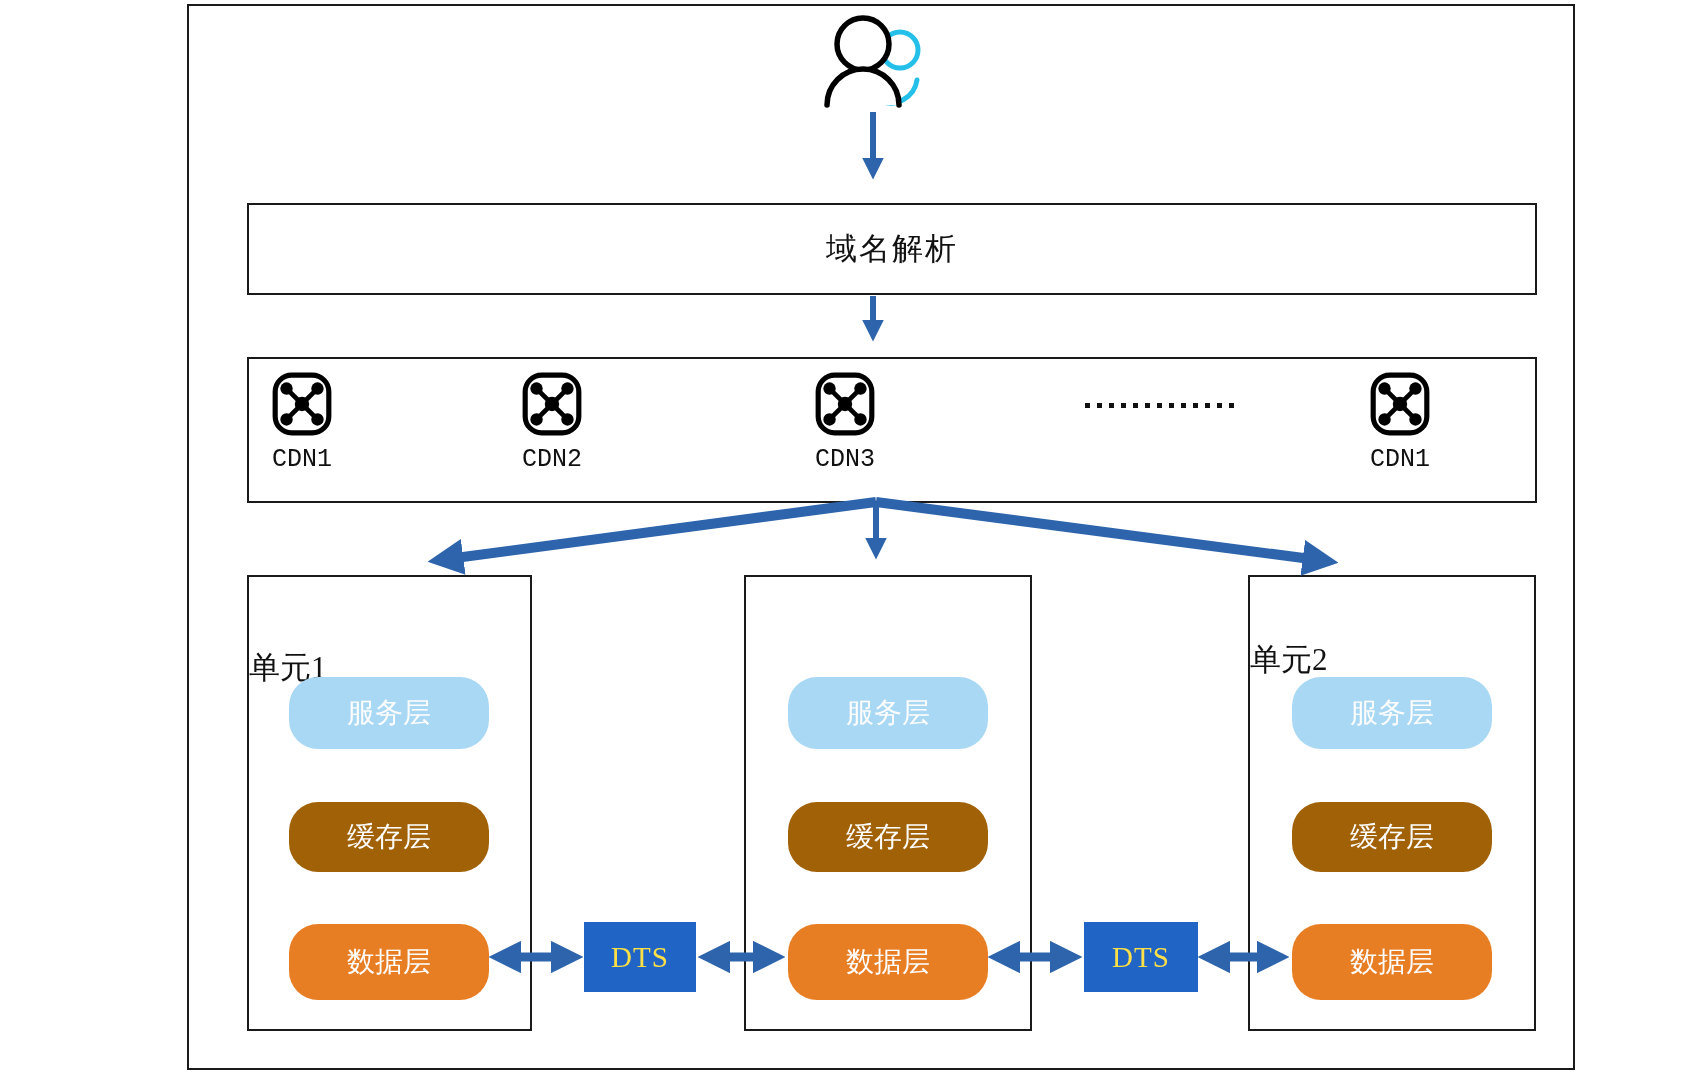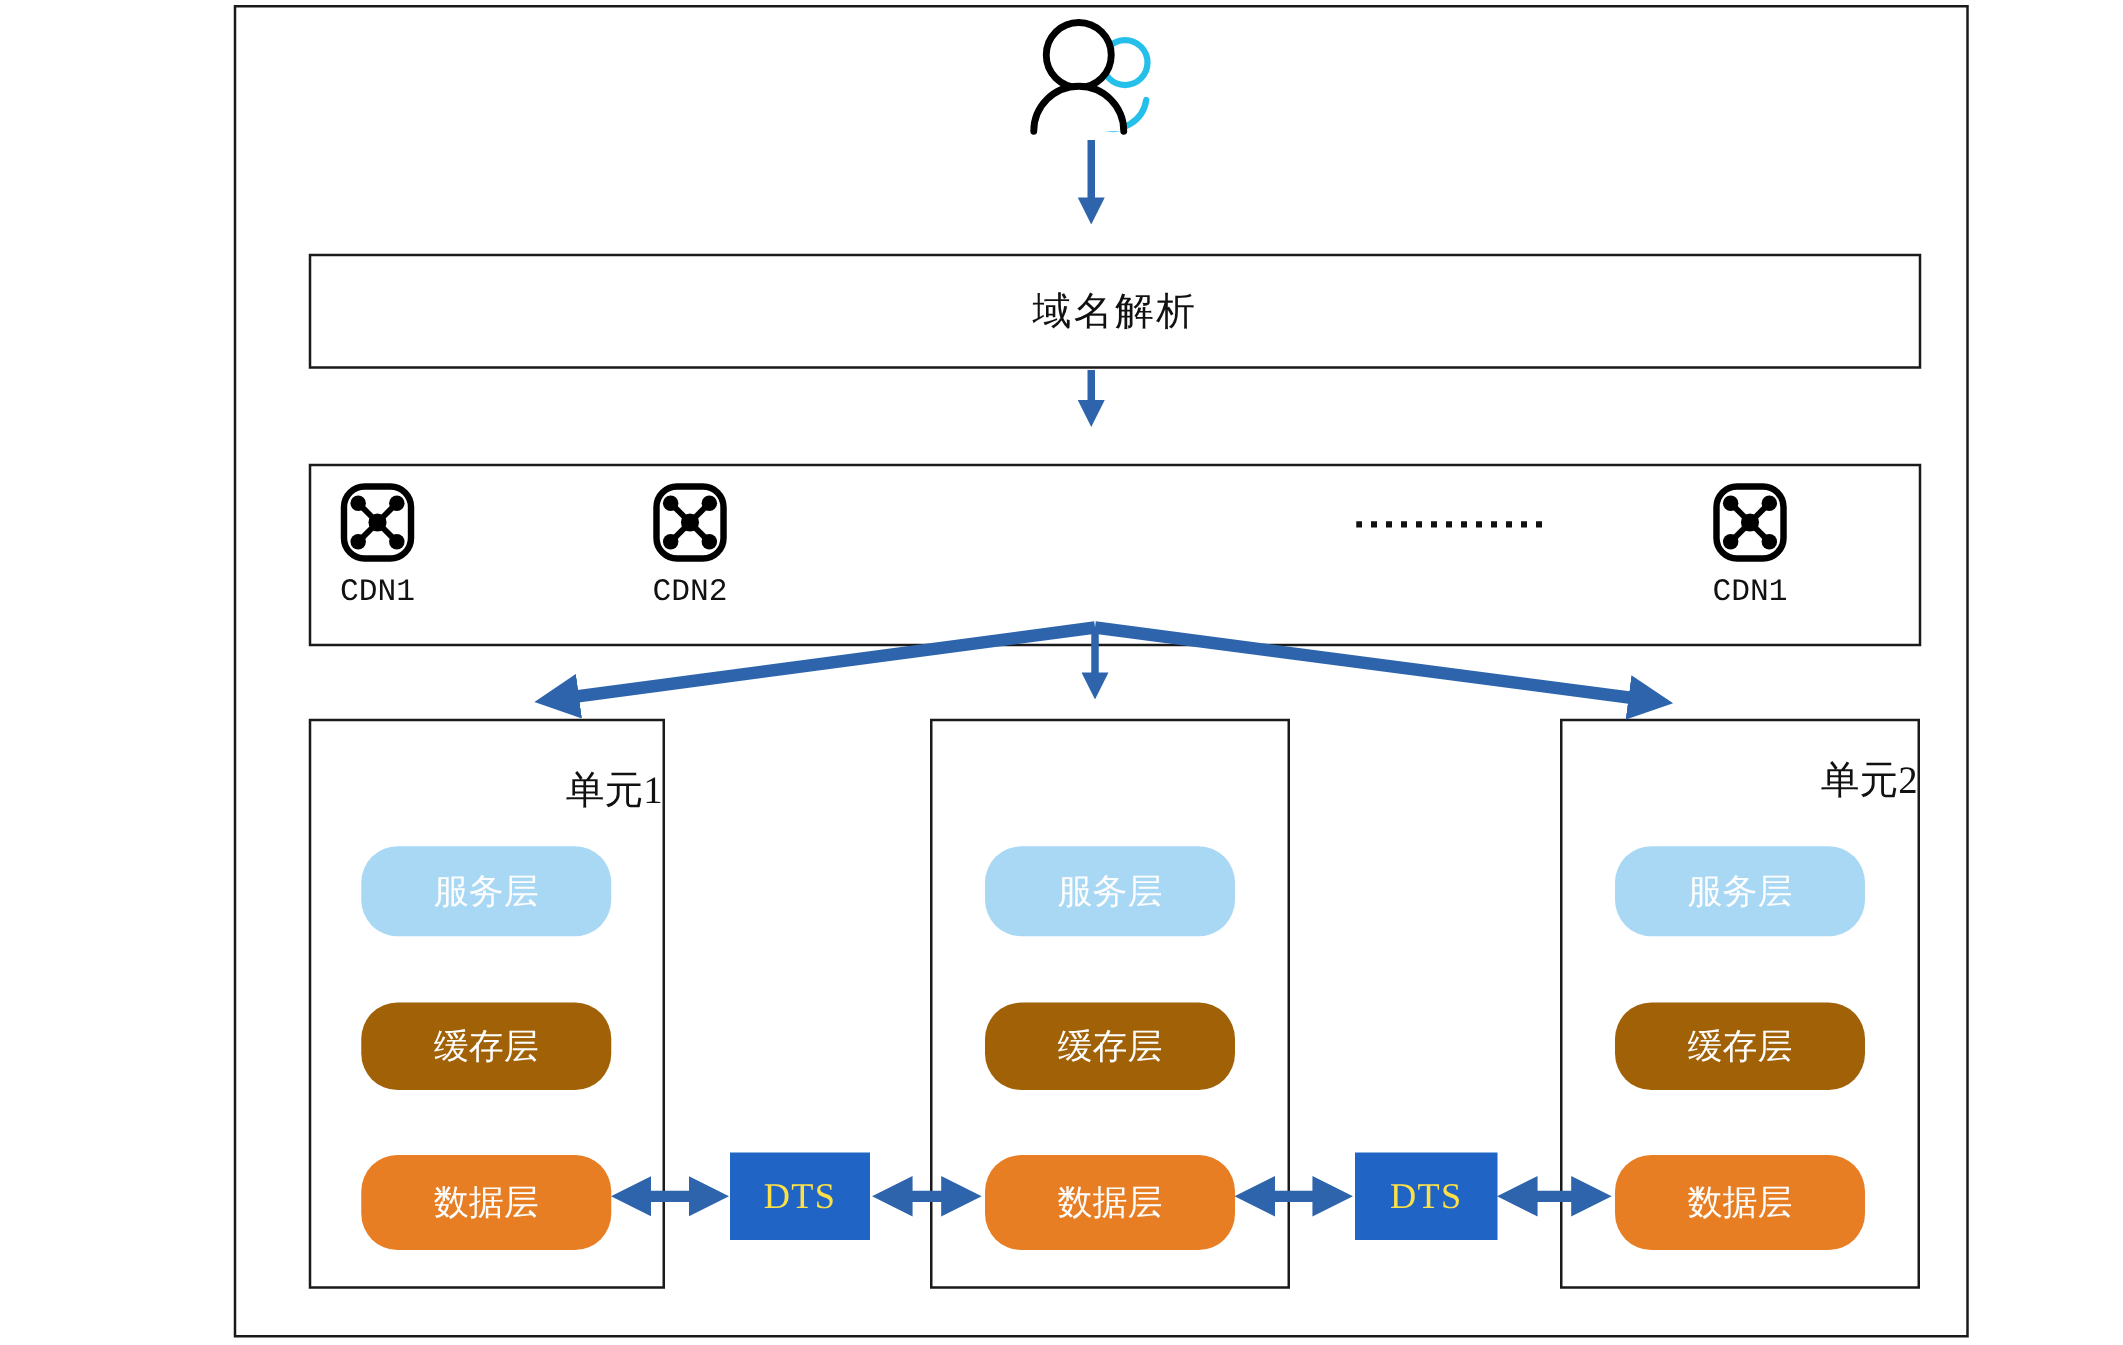--- a/index.html
+++ b/index.html
@@ -7,32 +7,32 @@
     position:relative;width:1698px;height:1076px;background:#fff;overflow:hidden;
     font-family:"Liberation Serif","DejaVu Serif",serif;color:#111;
   }
   .abs{position:absolute;}
   
   .outer-frame{left:187px;top:4px;width:1384px;height:1062px;border:2px solid #1a1a1a;}
   
   .dns-box{left:247px;top:203px;width:1286px;height:88px;border:2px solid #1a1a1a;
     display:flex;align-items:center;justify-content:center;font-size:31px;letter-spacing:2px;}
   
-  .cdn-box{left:247px;top:371px;width:1286px;height:142px;border:2px solid #1a1a1a;}
+  .cdn-box{left:247px;top:357px;width:1286px;height:142px;border:2px solid #1a1a1a;}
   .cdn-node{position:absolute;top:12px;width:140px;display:flex;flex-direction:column;align-items:center;}
   .cdn-node .label{margin-top:8px;font-family:"Liberation Mono","DejaVu Sans Mono",monospace;
     font-size:25px;color:#111;}
   .cdn-dots{position:absolute;left:836px;top:44px;width:154px;height:5px;
     background:repeating-linear-gradient(90deg,#111 0 5px,transparent 5px 12px);}
   
   .unit{border:2px solid #1a1a1a;background:#fff;}
   .unit-1{left:247px;top:575px;width:281px;height:452px;}
   .unit-2{left:744px;top:575px;width:284px;height:452px;}
   .unit-3{left:1248px;top:575px;width:284px;height:452px;}
-  .unit-title{position:absolute;left:0;width:100%;text-align:right;font-size:31px;color:#111;}
+  .unit-title{position:absolute;left:0;width:100%;text-align:left;font-size:31px;color:#111;margin-top:36px;}
   .layer{position:absolute;width:200px;display:flex;align-items:center;justify-content:center;
     font-size:28px;color:#fdfdfd;border-radius:29px;}
   .layer-service{background:#A9D8F5;top:100px;height:72px;}
   .layer-cache{background:#a16207;top:225px;height:70px;align-items:center;}
   .layer-data{background:#E87E23;top:347px;height:76px;}
   .u-narrow .layer{left:40px;}
   .u-wide .layer{left:42px;}
   
   .dts{background:#2065C5;color:#fde047;display:flex;align-items:center;justify-content:center;
     font-size:29px;letter-spacing:1px;}
@@ -90,20 +90,37 @@
         </g>
         <circle cx="30" cy="32" r="7" fill="#000"></circle>
         <circle cx="15" cy="17" r="6" fill="#000"></circle>
           <circle cx="45" cy="17" r="6" fill="#000"></circle>
         <circle cx="15" cy="47" r="6" fill="#000"></circle>
           <circle cx="45" cy="47" r="6" fill="#000"></circle>
       </svg>
       <span class="label">CDN2</span>
     </div>
 
+    <div class="cdn-node" style="left:526px">
+      <svg width="62" height="66" viewBox="0 0 60 64">
+        <rect x="4" y="4" width="52" height="56" rx="16" fill="#fff" stroke="#000" stroke-width="5"></rect>
+        <g stroke="#000" stroke-width="4.5">
+          <line x1="30" y1="32" x2="15" y2="17"></line>
+            <line x1="30" y1="32" x2="45" y2="17"></line>
+          <line x1="30" y1="32" x2="15" y2="47"></line>
+            <line x1="30" y1="32" x2="45" y2="47"></line>
+        </g>
+        <circle cx="30" cy="32" r="7" fill="#000"></circle>
+        <circle cx="15" cy="17" r="6" fill="#000"></circle>
+          <circle cx="45" cy="17" r="6" fill="#000"></circle>
+        <circle cx="15" cy="47" r="6" fill="#000"></circle>
+          <circle cx="45" cy="47" r="6" fill="#000"></circle>
+      </svg>
+      <span class="label">CDN3</span>
+    </div>
 
     <div class="cdn-dots"></div>
 
     <div class="cdn-node" style="left:1081px">
       <svg width="62" height="66" viewBox="0 0 60 64">
         <rect x="4" y="4" width="52" height="56" rx="16" fill="#fff" stroke="#000" stroke-width="5"></rect>
         <g stroke="#000" stroke-width="4.5">
           <line x1="30" y1="32" x2="15" y2="17"></line>
             <line x1="30" y1="32" x2="45" y2="17"></line>
           <line x1="30" y1="32" x2="15" y2="47"></line>

